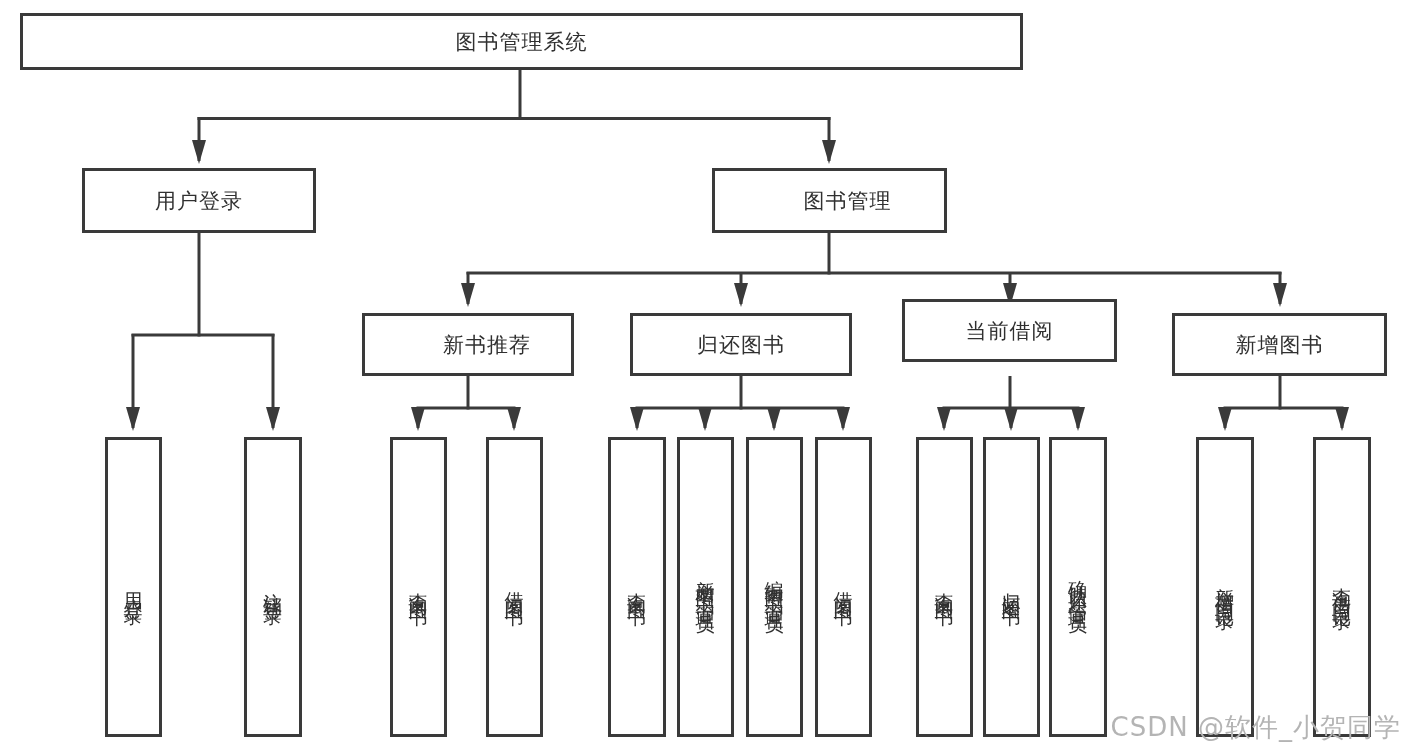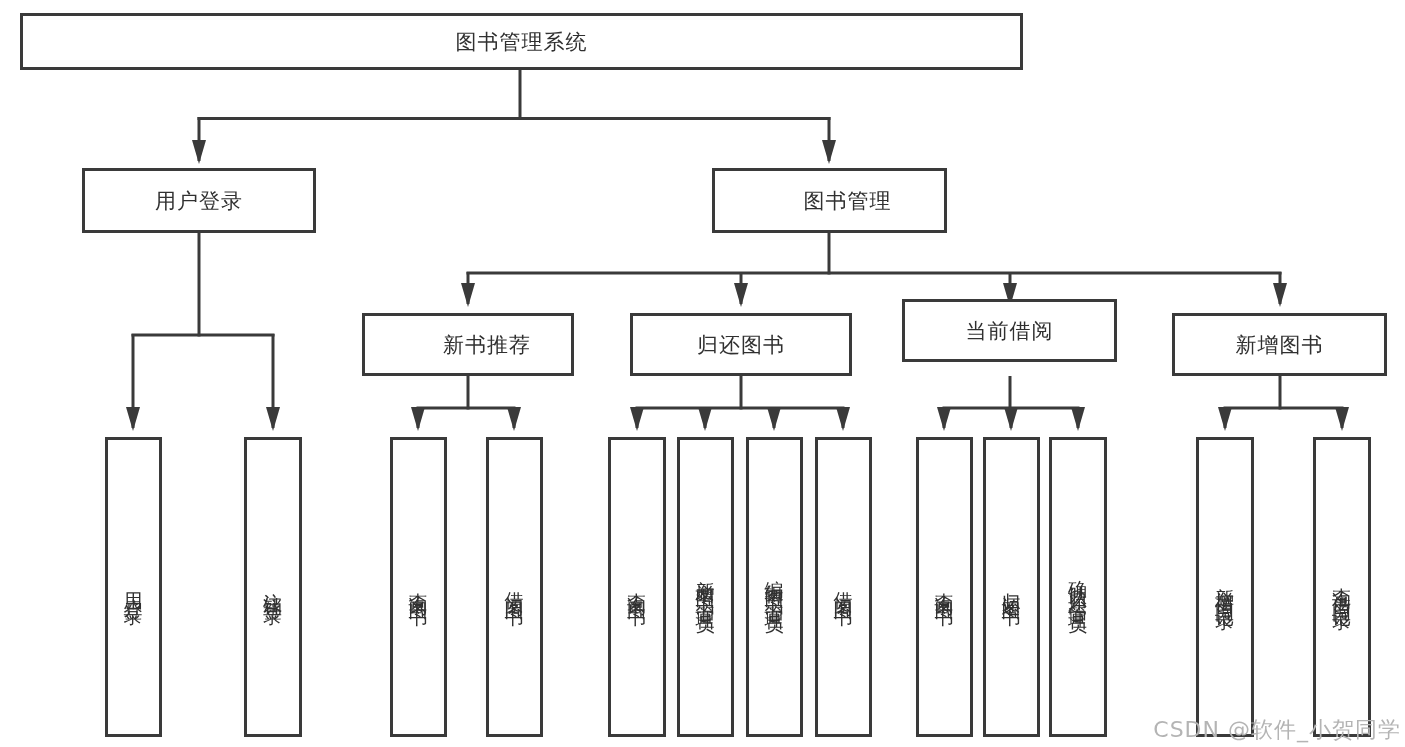--- a/index.html
+++ b/index.html
@@ -38,21 +38,21 @@
     color:#303030;
     font-size:19px;
     line-height:1;
     letter-spacing:5px;
     white-space:nowrap;
   }
   .watermark{
     position:absolute;
     right:4px;bottom:2px;
     color:#b4b4b4;
-    font-size:22px;
+    font-size:26px;
     letter-spacing:1px;
     z-index:3;
     pointer-events:none;
   }
 </style>
 </head>
 <body>
 
 <div id="canvas">
 

